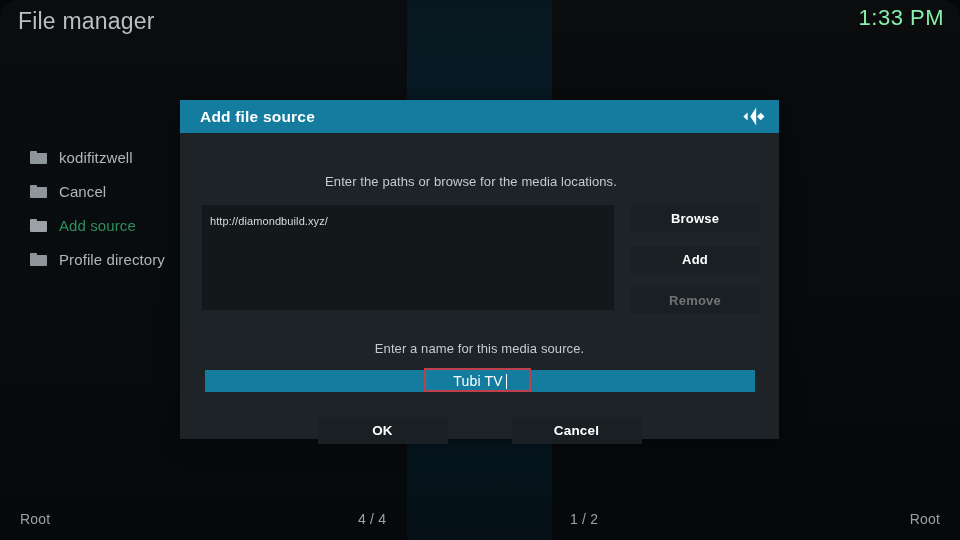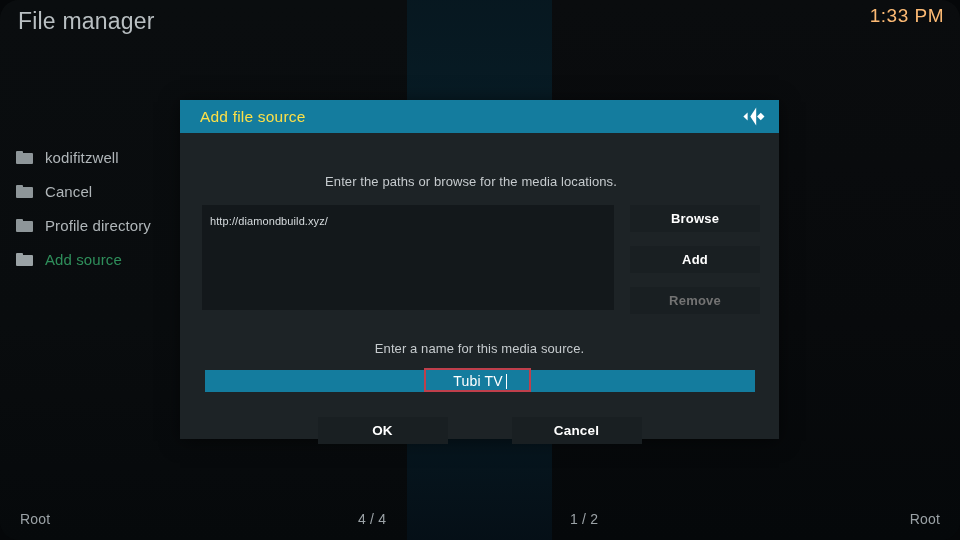--- a/index.html
+++ b/index.html
@@ -41,32 +41,32 @@
     position:absolute; left:0; top:0; width:960px; height:44px;
     z-index:6;
   }
   .topbar-title {
     position:absolute; left:18px; top:8px;
     font-size:23px; font-weight:400; color:#b9bfc2;
     letter-spacing:.2px;
   }
   .topbar-clock {
     position:absolute; right:16px; top:5px;
-    font-size:19px; font-weight:300; color:#fdba74;
+    font-size:22px; font-weight:300; color:#86efac;
     letter-spacing:.5px;
   }
 
   
   .sidebar {
     position:absolute; left:0; top:140px; width:200px;
     z-index:5;
   }
   .side-item {
     display:flex; align-items:center;
-    height:34px; padding-left:16px;
+    height:34px; padding-left:30px;
     margin-bottom:0;
   }
   .side-item + .side-item { margin-top:0; }
   .folder-icon {
     width:17px; height:13px; position:relative; flex:0 0 auto;
     margin-right:12px;
   }
   .folder-icon i {
     position:absolute; display:block; background:#8e9699;
   }
@@ -87,21 +87,21 @@
     box-shadow:0 2px 18px rgba(0,0,0,.55);
   }
   .dialog-header {
     position:relative;
     height:33px; width:100%;
     background:#147c9e;
     display:flex; align-items:center;
   }
   .dialog-title {
     margin-left:20px;
-    font-size:15.5px; font-weight:400; color:#fde047;
+    font-size:15.5px; font-weight:700; color:#ffffff;
     letter-spacing:.2px;
   }
   .kodi-logo {
     position:absolute; right:12px; top:3px;
     width:27px; height:27px;
   }
 
   .dialog-body {
     position:relative; width:100%; height:306px;
     background:#1d2326;
@@ -218,34 +218,34 @@
     </div>
 
     <div class="side-item">
       <span class="folder-icon">
         <i class="tab"></i>
           <i class="body"></i>
       </span>
       <span class="side-label">Cancel</span>
     </div>
 
+    <div class="side-item active">
+      <span class="folder-icon">
+        <i class="tab"></i>
+          <i class="body"></i>
+      </span>
+      <span class="side-label">Add source</span>
+    </div>
+
     <div class="side-item">
       <span class="folder-icon">
         <i class="tab"></i>
           <i class="body"></i>
       </span>
       <span class="side-label">Profile directory</span>
-    </div>
-
-    <div class="side-item active">
-      <span class="folder-icon">
-        <i class="tab"></i>
-          <i class="body"></i>
-      </span>
-      <span class="side-label">Add source</span>
     </div>
 
   </div>
 
   <div class="dialog">
 
     <div class="dialog-header">
       <span class="dialog-title">Add file source</span>
       <span class="kodi-logo">
         <svg viewBox="0 0 32 32" width="27" height="27" aria-hidden="true">

